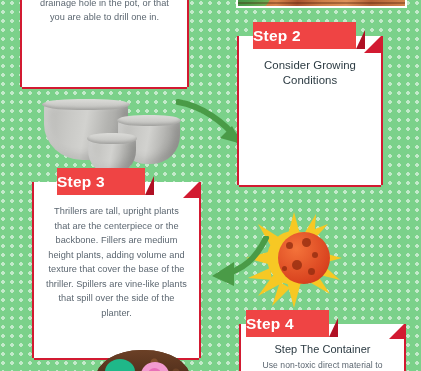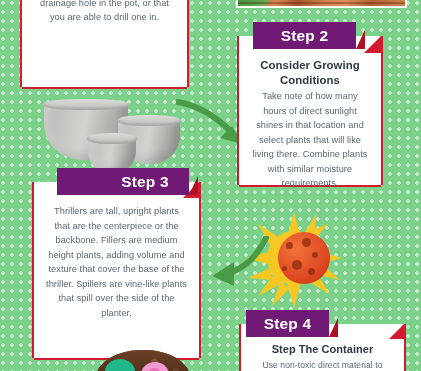--- a/index.html
+++ b/index.html
@@ -27,41 +27,40 @@
   .card-body{
     padding:6px 12px 8px 12px;
     text-align:center;
     color:#5b6670;
     font-size:9.2px;
     line-height:14.5px;
     letter-spacing:.05px;
   }
   .card-title{
     color:#2b3a42;
-    font-weight:bold;
+    font-weight:normal;
     font-size:11.4px;
     line-height:14.5px;
     margin:0 0 2px 0;
     text-align:center;
   }
   
   .fold{
     position:absolute;
     width:0;height:0;
     border-style:solid;
   }
   
   .banner{
     position:absolute;
-    background:#701a75;
+    background:#ef4444;
     color:#ffffff;
     font-weight:bold;
     font-size:15.5px;
     line-height:27px;
-    text-align:center;
     letter-spacing:.2px;
     z-index:6;
   }
   .banner .tail{
     position:absolute;
     right:-9px;top:8px;
     width:0;height:0;
     border-style:solid;
     border-width:0 0 19px 9px;
     border-color:transparent transparent #b01024 transparent;
@@ -74,21 +73,21 @@
   #banner-2{ left:253px; top:22px; width:103px; height:27px; }
   #card-2{ left:239px; top:36px; width:142px; height:149px; }
   #card-2 .card-body{ padding-top:22px; }
   #fold-2{
     right:0;top:0;
     border-width:0 0 17px 17px;
     border-color:transparent transparent #d21a31 transparent;
   }
 
   
-  #banner-3{ left:57px; top:168px; width:88px; height:27px;padding-left:44px; }
+  #banner-3{ left:57px; top:168px; width:88px; height:27px; }
   #card-3{ left:34px; top:182px; width:165px; height:176px; }
   #card-3 .card-body{ padding-top:22px; }
   #fold-3{
     right:0;top:0;
     border-width:0 0 16px 16px;
     border-color:transparent transparent #d21a31 transparent;
   }
 
   
   #banner-4{ left:246px; top:310px; width:83px; height:27px; }
@@ -212,21 +211,20 @@
 
 <svg class="arrow" style="left:176px;top:96px;" width="70" height="58" viewBox="0 0 70 58">
   <path d="M2 6 C 26 10, 48 26, 62 44" stroke="#4a9b47" stroke-width="6" fill="none" stroke-linecap="round"></path>
   <path d="M44 42 L66 48 L56 30" fill="#4a9b47"></path>
 </svg>
 
 <div class="card" id="card-2">
   <div class="fold" id="fold-2"></div>
   <div class="card-body">
     <div class="card-title">Consider Growing Conditions</div>
-    <div>Take note of how many hours of direct sunlight shines in that location and select plants that will like living there. Combine plants with similar moisture requirements.</div>
   </div>
 </div>
 <div class="banner" id="banner-2">
   <span>Step 2</span>
   <span class="tail"></span>
 </div>
 
 <div id="sun">
   <svg class="rays" viewBox="0 0 96 96">
     <g fill="#f7c824">

